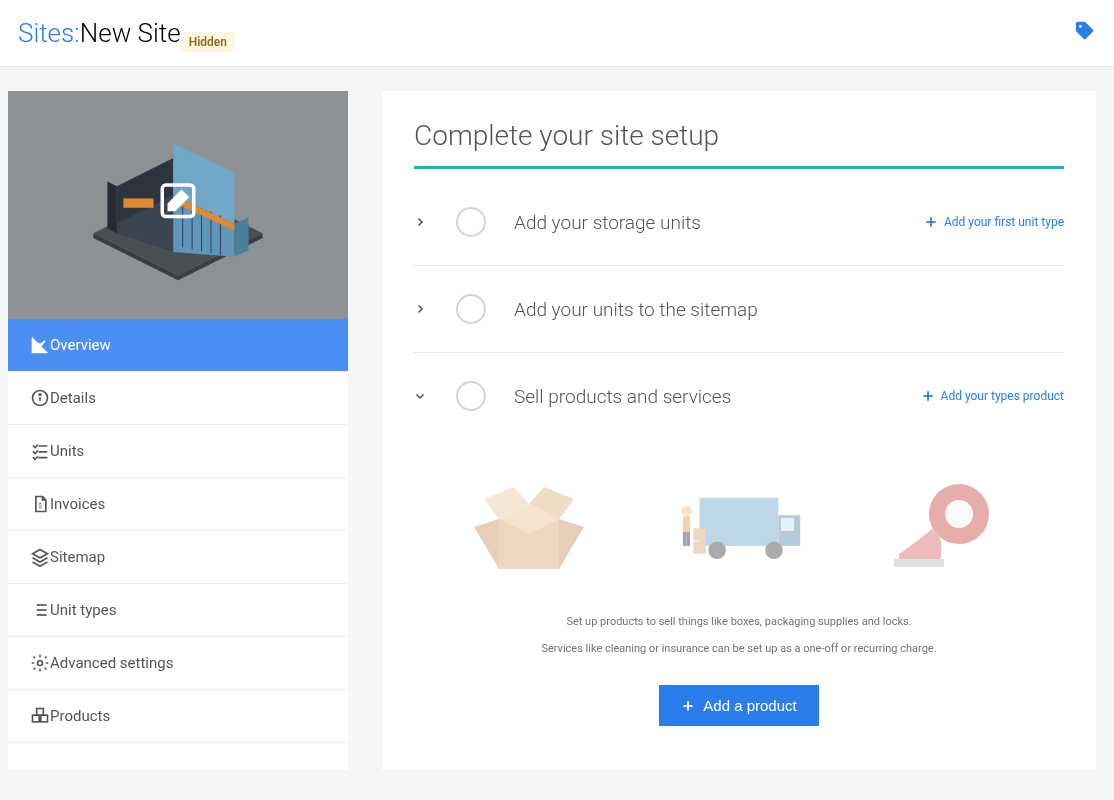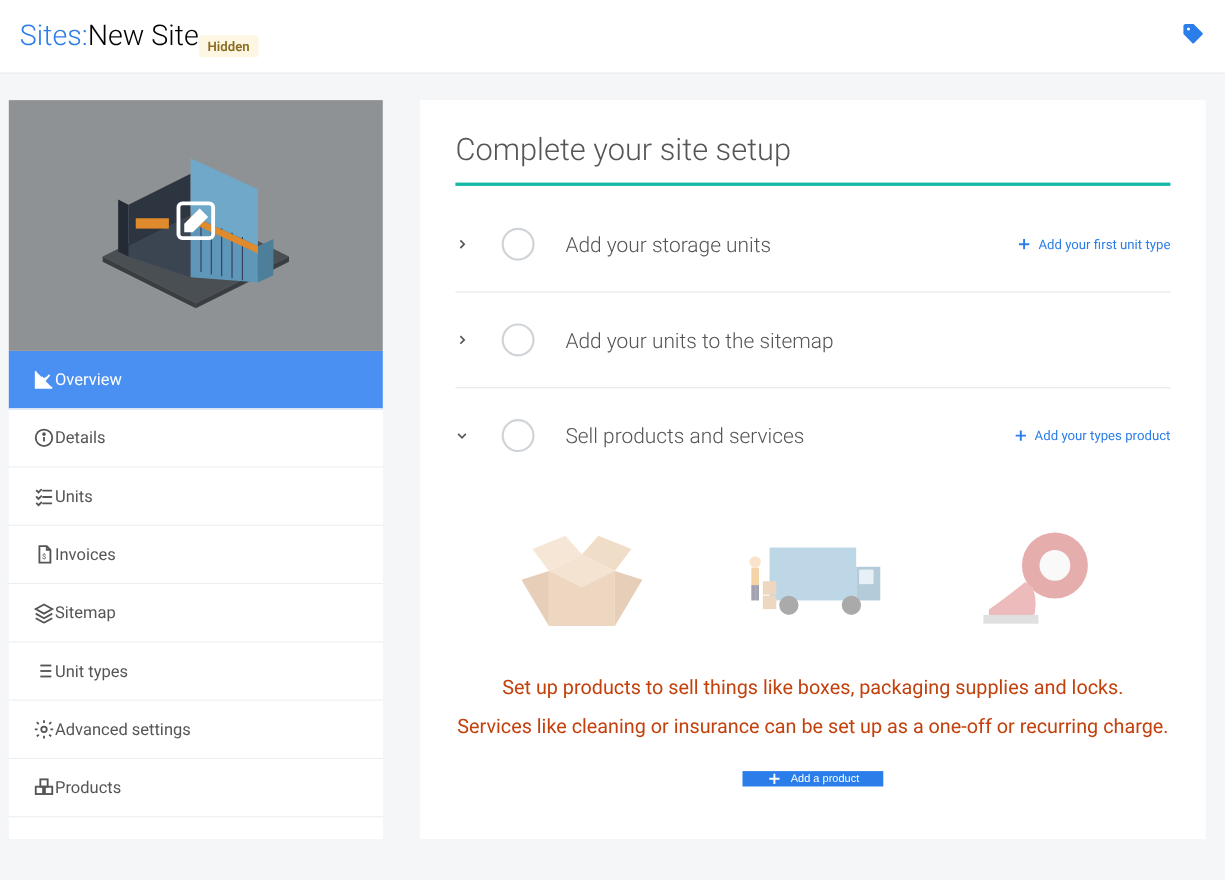--- a/index.html
+++ b/index.html
@@ -35,22 +35,22 @@
 
 .task { display: flex; align-items: center; gap: 28px; padding: 28px 0; border-bottom: 1px solid #e5e7eb; }
 .task-chevron { width: 14px; color: #888; }
 .task-circle { width: 30px; height: 30px; border: 2px solid #d0d4d9; border-radius: 50%; }
 .task-label { flex: 1; font-size: 19px; font-weight: 300; color: #555; }
 .task-action { color: #2b7de9; font-size: 12px; display: flex; align-items: center; gap: 6px; cursor: pointer; }
 
 .task-body { padding: 30px 0 10px; text-align: center; }
 .illus-row { display: flex; justify-content: center; align-items: flex-end; gap: 70px; margin-bottom: 36px; opacity: 0.45; }
 .illus { width: 140px; height: 110px; display: flex; align-items: center; justify-content: center; }
-.desc-line { font-size: 18px; color: #c2410c; margin-bottom: 14px; }
-.primary-btn { background: #2b7de9; color: #fff; border: none; padding: 0 22px; font-size: 10px; cursor: pointer; display: inline-flex; align-items: center; gap: 8px; margin-top: 16px; }
+.desc-line { font-size: 11px; color: #737373; margin-bottom: 14px; }
+.primary-btn { background: #2b7de9; color: #fff; border: none; padding: 12px 22px; font-size: 15px; cursor: pointer; display: inline-flex; align-items: center; gap: 8px; margin-top: 16px; }
 </style>
 </head>
 <body>
 
 <div class="page-header">
   <div class="breadcrumb">
     <span class="breadcrumb-root">Sites</span>
     <span class="breadcrumb-sep">:</span>
     <span class="breadcrumb-current">New Site</span>
     <span class="status-badge">Hidden</span>

